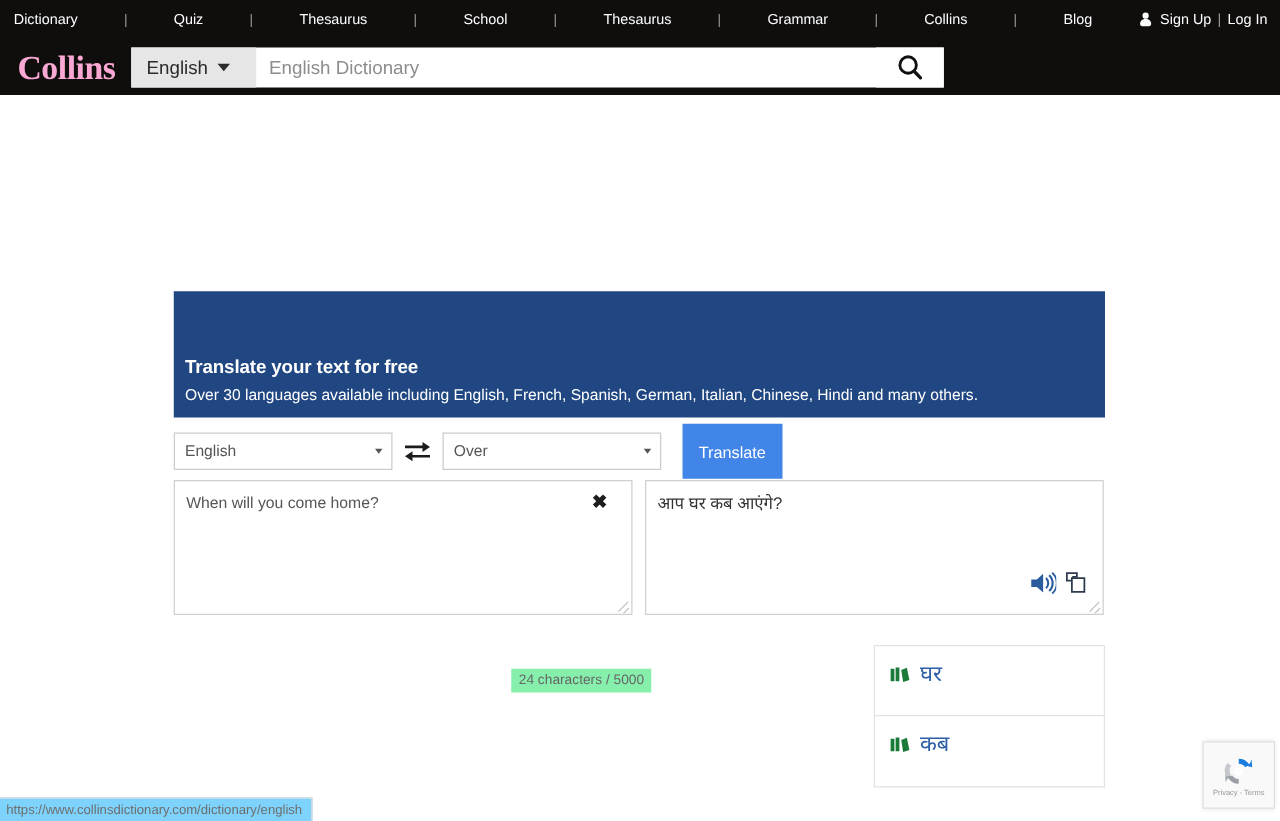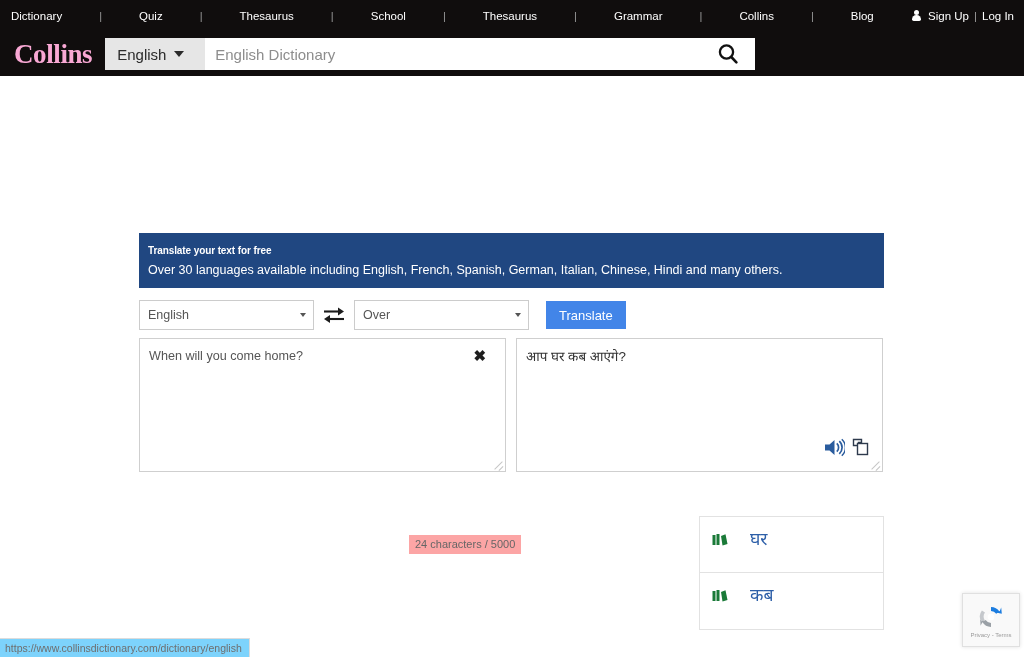--- a/index.html
+++ b/index.html
@@ -124,24 +124,25 @@
     top: 157px;
     width: 745px;
   }
 
   .tm-banner {
     background: #204781;
     padding: 12px 0 11px 9px;
     color: #ffffff;
   }
   .tm-banner h2 {
-    font-size: 10px;
+    font-size: 15px;
     font-weight: bold;
     letter-spacing: -0.1px;
     margin-bottom: 7px;
+    margin-top: 40px;
   }
   .tm-banner p {
     font-size: 12.5px;
     font-weight: normal;
   }
 
   .tm-controls {
     display: flex;
     align-items: center;
     margin-top: 12px;
@@ -173,36 +174,36 @@
     display: flex;
     align-items: center;
     justify-content: center;
     cursor: pointer;
   }
   .translate-btn {
     margin-left: 17px;
     background: #4285e8;
     color: #ffffff;
     border: none;
-    height: 28px;
+    height: 44px;
     padding: 0 13px;
     font-size: 13px;
     font-family: "Liberation Sans", sans-serif;
     cursor: pointer;
   }
 
   .tm-panes {
     display: flex;
     margin-top: 8px;
     gap: 10px;
   }
   .pane {
     position: relative;
     width: 367px;
-    height: 134px;
+    height: 108px;
     border: 1px solid #cfcfcf;
     background: #ffffff;
   }
   .pane-text {
     position: absolute;
     left: 9px;
     top: 8px;
     right: 34px;
     font-size: 12.6px;
     color: #555;
@@ -249,21 +250,21 @@
     display: flex;
     align-items: flex-end;
     gap: 7px;
   }
   .icon-btn { cursor: pointer; display:block; }
 
   .charcount {
     position: absolute;
     left: 270px;
     top: 302px;
-    background: #fca5a5;
+    background: #86efac;
     color: #666;
     font-size: 11px;
     padding: 3px 6px 4px;
   }
 
   
   .dict-results {
     position: absolute;
     left: 699px;
     top: 440px;
@@ -272,21 +273,21 @@
     background: #ffffff;
   }
   .dict-entry {
     padding: 13px 12px 14px;
     border-bottom: 1px solid #e2e2e2;
   }
   .dict-entry:last-child { border-bottom: none; }
   .dict-head {
     display: flex;
     align-items: center;
-    gap: 22px;
+    gap: 8px;
     margin-bottom: 9px;
   }
   .dict-word {
     font-size: 17.5px;
     color: #2d5fa8;
     font-weight: normal;
     line-height: 1.1;
   }
   .dict-def {
     font-size: 12.6px;

